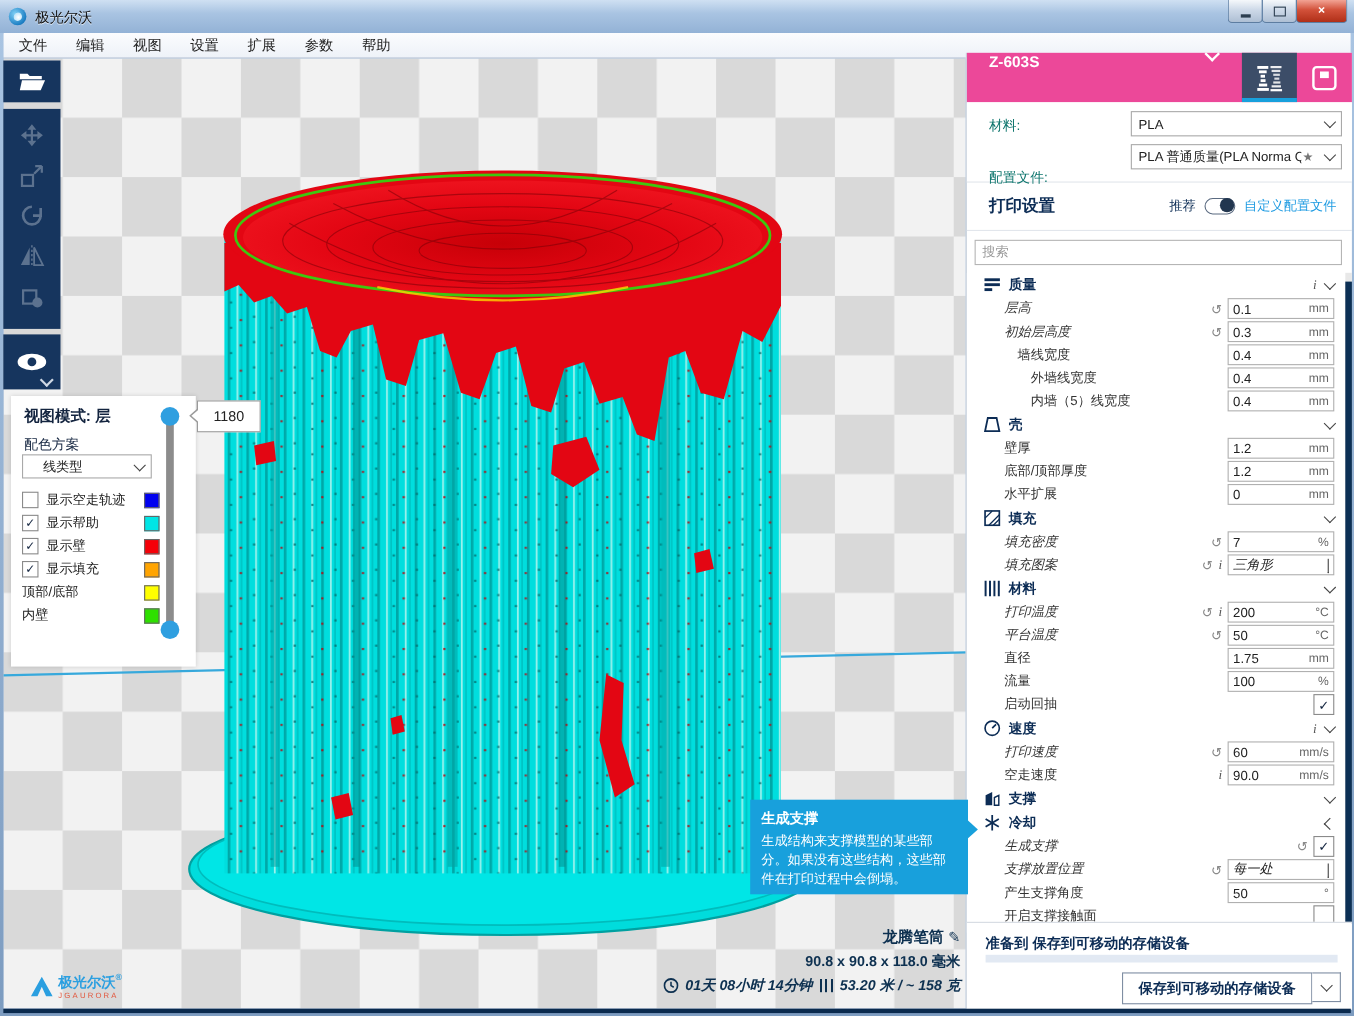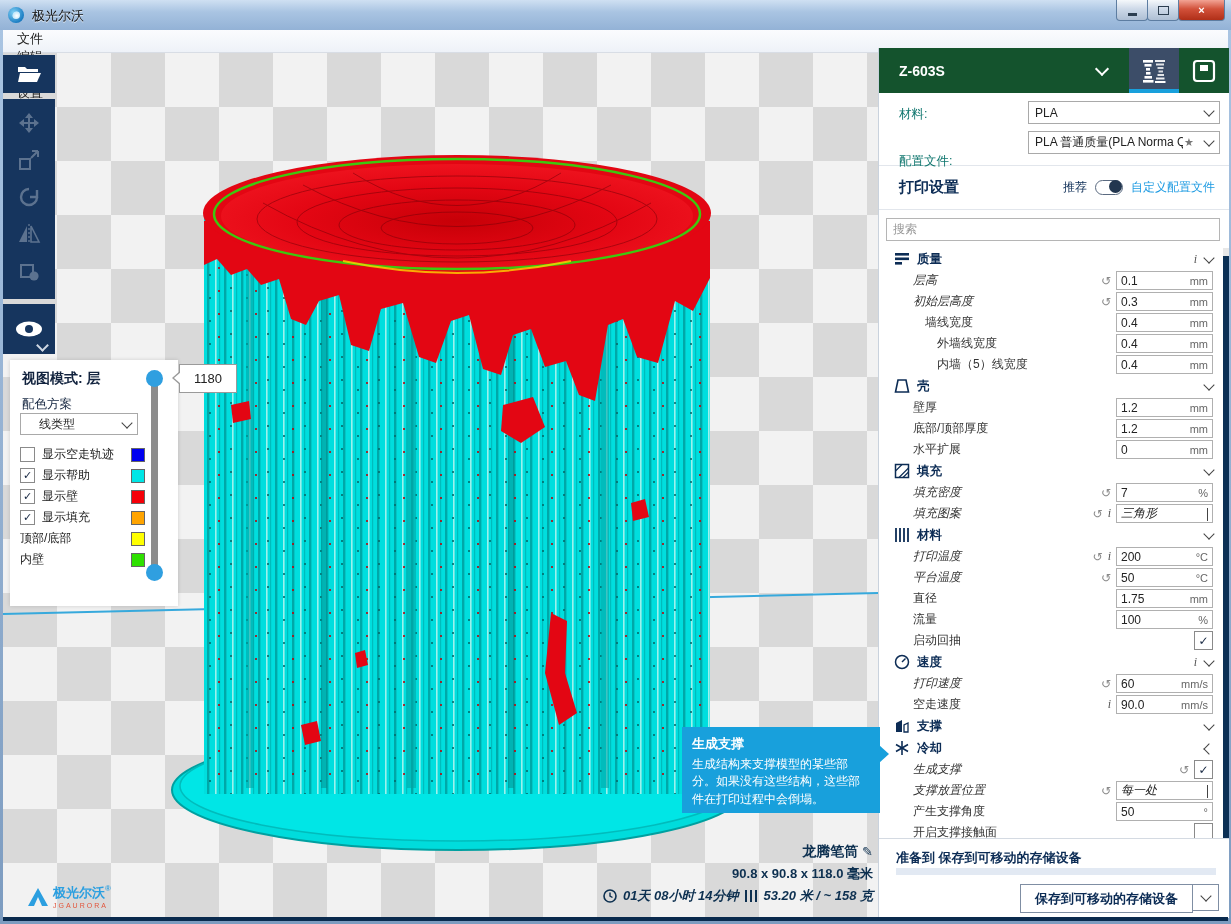--- a/index.html
+++ b/index.html
@@ -15,21 +15,21 @@
     background:radial-gradient(circle at 60% 60%,#fff,#bfe6fa 60%,transparent 70%);}
   .win-title{left:32px;top:7px;font-size:13px;color:#111;text-shadow:0 1px 0 rgba(255,255,255,.7);}
   .win-btns{right:6px;top:0;display:flex;}
   .win-btn{width:30px;height:20px;border:1px solid #5d7da1;border-top:none;border-radius:0 0 4px 4px;
     background:linear-gradient(#f5f8fb,#cdd9e8 45%,#aebfd4);display:flex;align-items:center;justify-content:center;
     font-size:11px;color:#2c3e50;margin-left:-1px;}
   .win-btn.close{width:45px;background:linear-gradient(#f2a394,#d2513a 45%,#b02f18);color:#fff;font-weight:bold;}
   .restore-glyph{width:9px;height:7px;border:1px solid #2c3e50;background:transparent;display:inline-block;}
   .min-glyph{width:9px;height:3px;background:#2c3e50;display:inline-block;margin-top:8px;}
   .menubar{left:3px;top:30px;width:1225px;height:23px;background:linear-gradient(#fbfcfe,#eef2f8);
-    border-bottom:1px solid #d8dde5;display:flex;align-items:flex-start;padding-left:14px;box-sizing:border-box;flex-direction:column;}
+    border-bottom:1px solid #d8dde5;display:flex;align-items:center;padding-left:14px;box-sizing:border-box;}
   .menu-item{font-size:13px;color:#222;margin-right:26px;cursor:default;}
   .win-border-l{left:0;top:30px;width:3px;height:894px;background:linear-gradient(#a9c4e2,#7d9cc0);}
   .win-border-r{right:0;top:30px;width:3px;height:894px;background:linear-gradient(#a9c4e2,#7d9cc0);}
   .win-border-b{left:0;bottom:0;width:1231px;height:3px;background:#7d9cc0;}
   .statusbar{left:3px;top:917px;width:1225px;height:4px;background:#0a2a4d;}
   
   .tool-btn{left:3px;width:52px;background:#16355e;display:flex;align-items:center;justify-content:center;}
   .tool-group{left:3px;top:99px;width:52px;height:200px;background:#16355e;display:flex;flex-direction:column;
     align-items:center;justify-content:space-around;padding:8px 0;box-sizing:border-box;}
   .tool-dim{opacity:.3;}
@@ -48,21 +48,21 @@
   .slider-track{left:151px;top:375px;width:7px;height:202px;background:#8c8c8c;border-radius:3px;}
   .slider-handle{width:17px;height:17px;border-radius:50%;background:#2f9fe0;left:146px;}
   .layer-flag{left:179px;top:364px;width:56px;height:27px;background:#fff;border:1px solid #9a9a9a;
     display:flex;align-items:center;justify-content:center;font-size:13px;color:#222;}
   .layer-flag::before{content:"";position:absolute;left:-8px;top:6px;border:7px solid transparent;
     border-right:8px solid #9a9a9a;border-left:none;}
   .layer-flag::after{content:"";position:absolute;left:-6px;top:7px;border:6px solid transparent;
     border-right:7px solid #fff;border-left:none;}
   
   .right-panel{left:878px;top:48px;width:350px;height:869px;background:#fff;border-left:1px solid #c9d2dd;}
-  .machine-bar{left:0;top:0;width:350px;height:45px;background:#14532d;display:flex;align-items:center;}
+  .machine-bar{left:0;top:0;width:350px;height:45px;background:#ec4899;display:flex;}
   .machine-name{margin-left:20px;font-size:14px;font-weight:bold;color:#fff;}
   .machine-chev{width:8px;height:8px;border-right:2px solid #fff;border-bottom:2px solid #fff;
     transform:rotate(45deg);margin-left:auto;margin-right:22px;margin-top:-4px;}
   .panel-tab{width:50px;height:45px;display:flex;align-items:center;justify-content:center;flex:none;}
   .panel-tab.sel{background:#3c4d68;box-shadow:inset 0 -4px 0 #18a0dc;}
   .mat-card{left:0;top:45px;width:350px;height:72px;background:#fff;border-bottom:1px solid #e2e6ec;}
   .mat-row{position:absolute;left:20px;font-size:12.5px;color:#0f766e;}
   .combo{position:absolute;left:149px;width:192px;height:23px;border:1px solid #a9a9a9;background:#fff;
     font-size:12px;color:#222;display:flex;align-items:center;padding:0 6px;box-sizing:border-box;}
   .combo .chev{margin-left:auto;}

